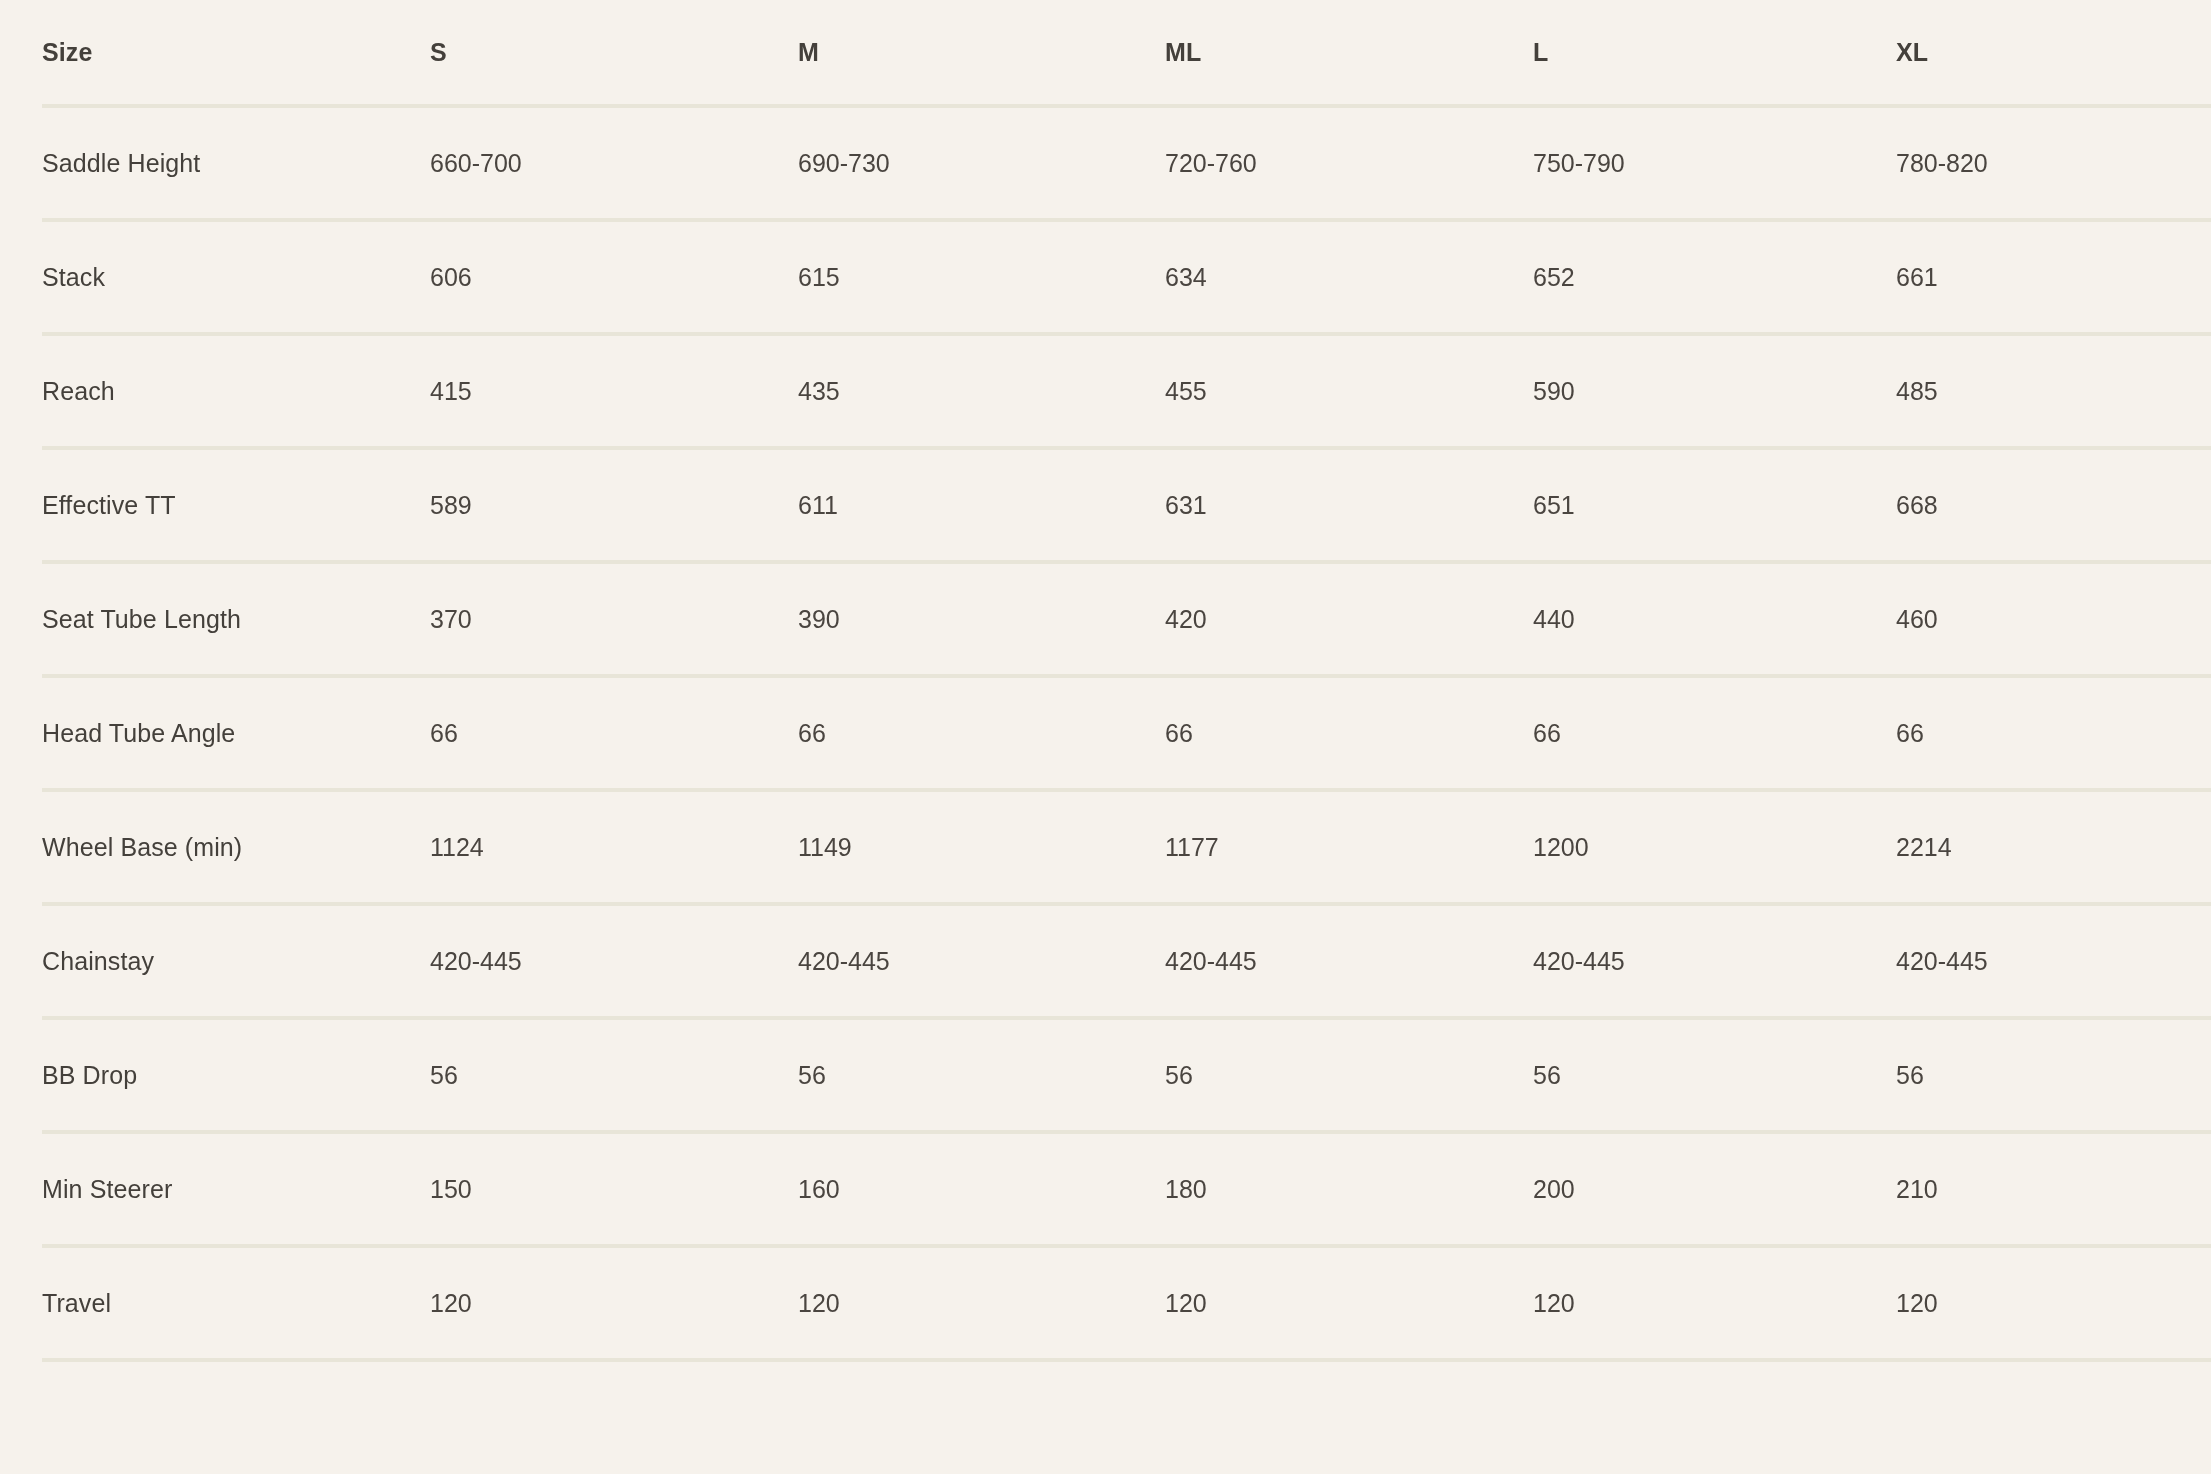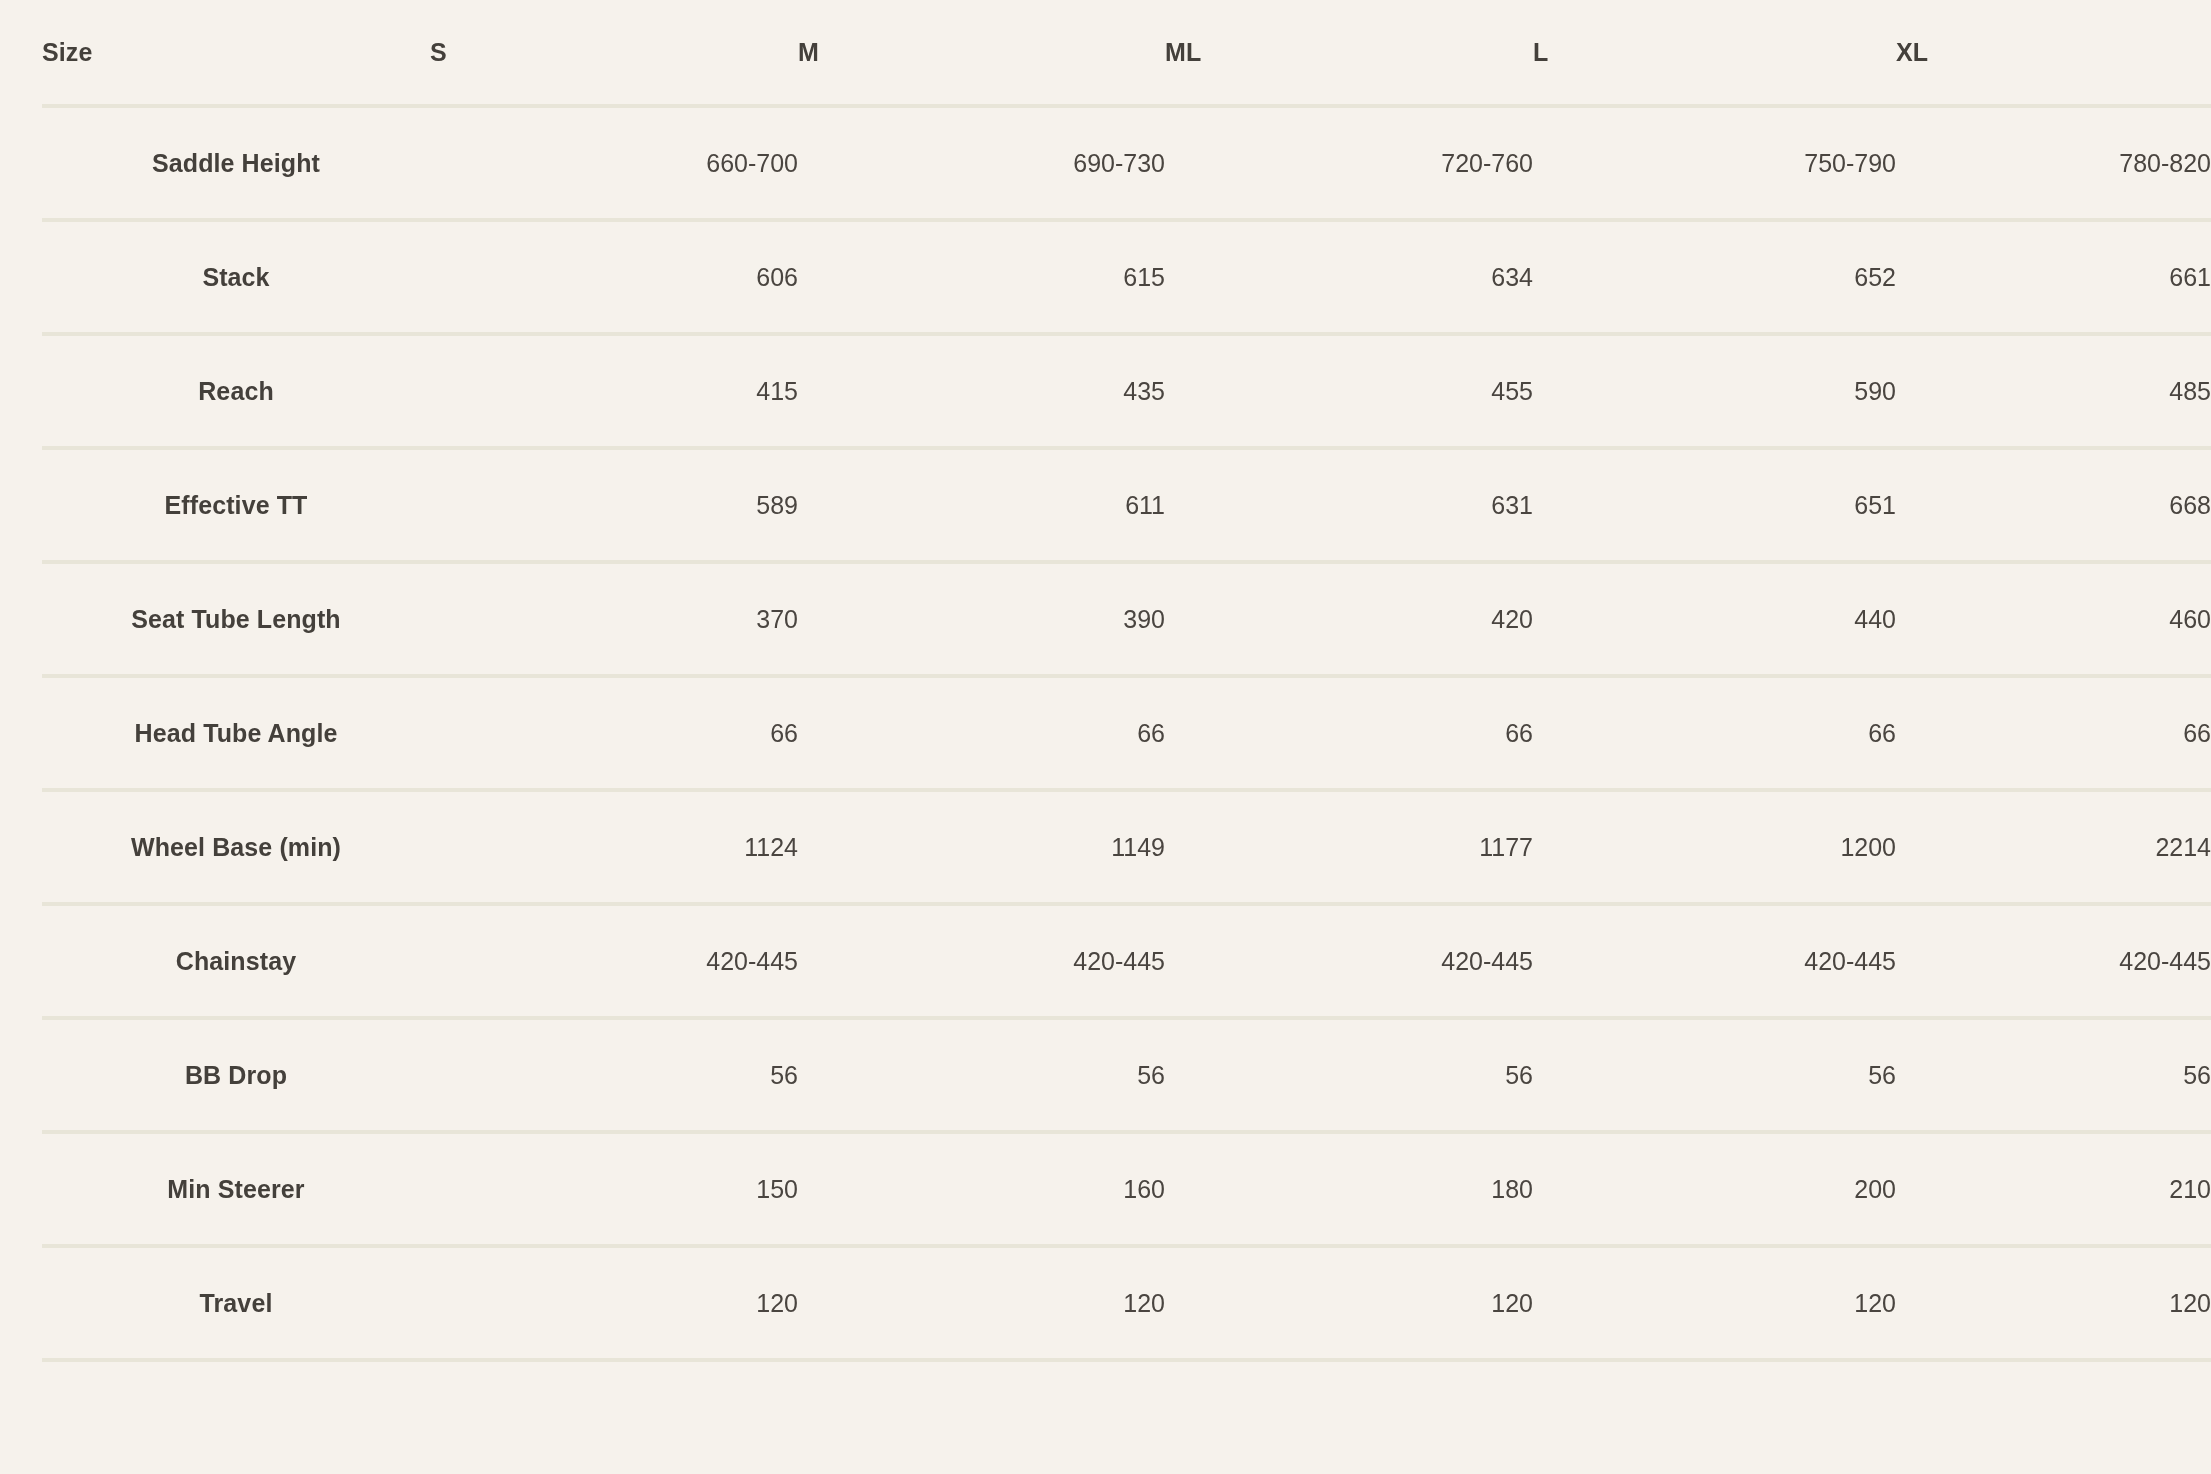--- a/index.html
+++ b/index.html
@@ -45,35 +45,35 @@
     color: #44403b;
     letter-spacing: 0.1px;
     padding: 0 0 0 0;
     height: 104px;
     vertical-align: middle;
     border-bottom: 4px solid #e8e5d8;
     background: transparent;
   }
 
   table.geo-table tbody th {
-    text-align: center;
+    text-align: left;
     font-size: 25px;
-    font-weight: 700;
+    font-weight: 400;
     color: #44403b;
     letter-spacing: 0.1px;
     height: 110px;
     vertical-align: middle;
     border-bottom: 4px solid #e8e5d8;
     background: transparent;
     padding: 0;
     margin-left: 20px;
   }
 
   table.geo-table tbody td {
-    text-align: right;
+    text-align: left;
     font-size: 25px;
     font-weight: 400;
     color: #4a4540;
     height: 110px;
     vertical-align: middle;
     border-bottom: 4px solid #e8e5d8;
     background: transparent;
     padding: 0;
   }
 

